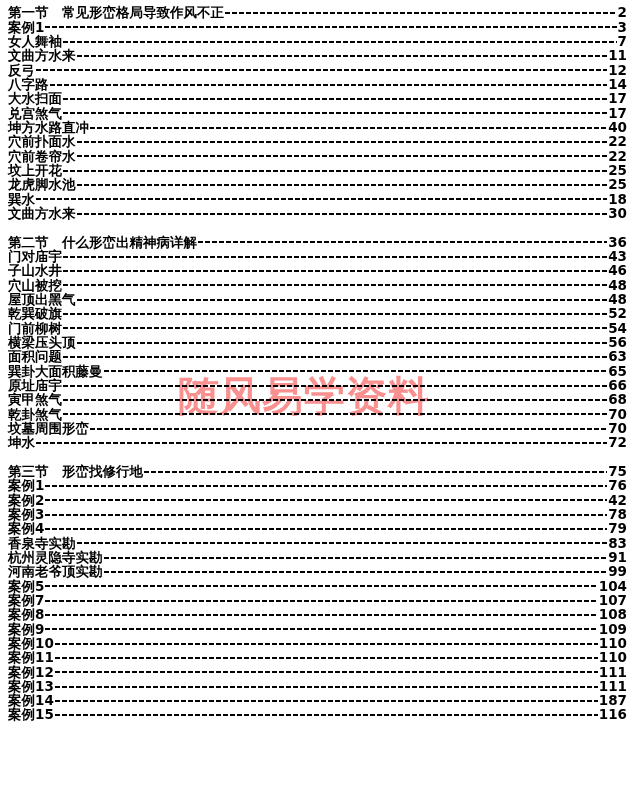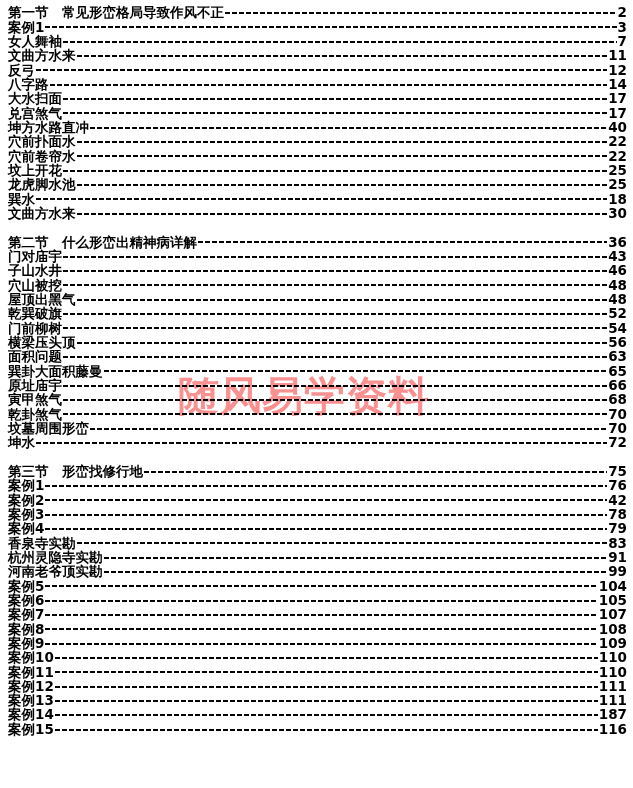--- a/index.html
+++ b/index.html
@@ -256,25 +256,20 @@
     <span class="title">河南老爷顶实勘</span>
     <span class="leader"></span>
     <span class="page-num">99</span>
   </div>
       <div class="row">
     <span class="title">案例5</span>
     <span class="leader"></span>
     <span class="page-num">104</span>
   </div>
       <div class="row">
-    <span class="title">案例6</span>
-    <span class="leader"></span>
-    <span class="page-num">105</span>
-  </div>
-      <div class="row">
     <span class="title">案例7</span>
     <span class="leader"></span>
     <span class="page-num">107</span>
   </div>
       <div class="row">
     <span class="title">案例8</span>
     <span class="leader"></span>
     <span class="page-num">108</span>
   </div>
       <div class="row">

